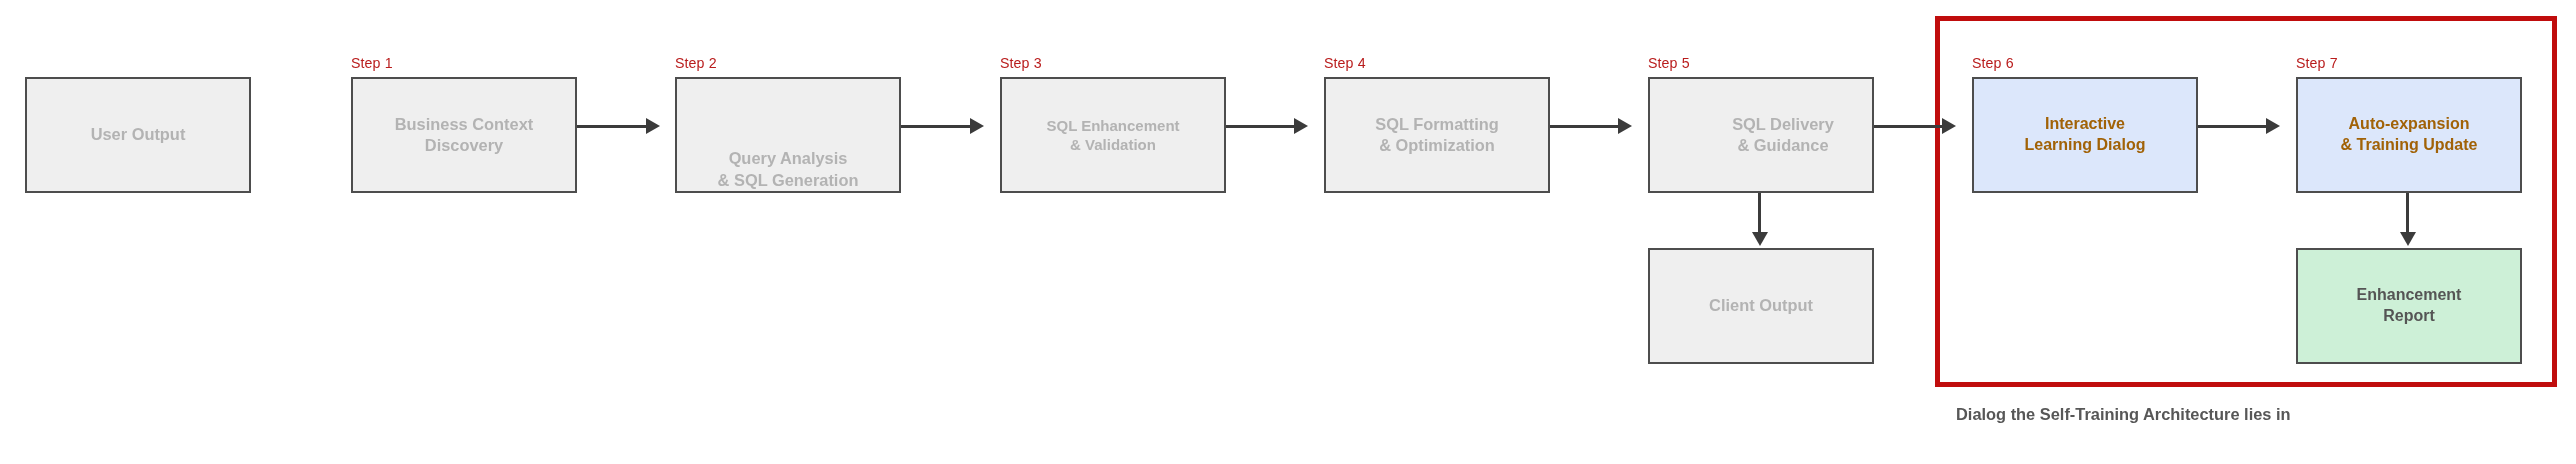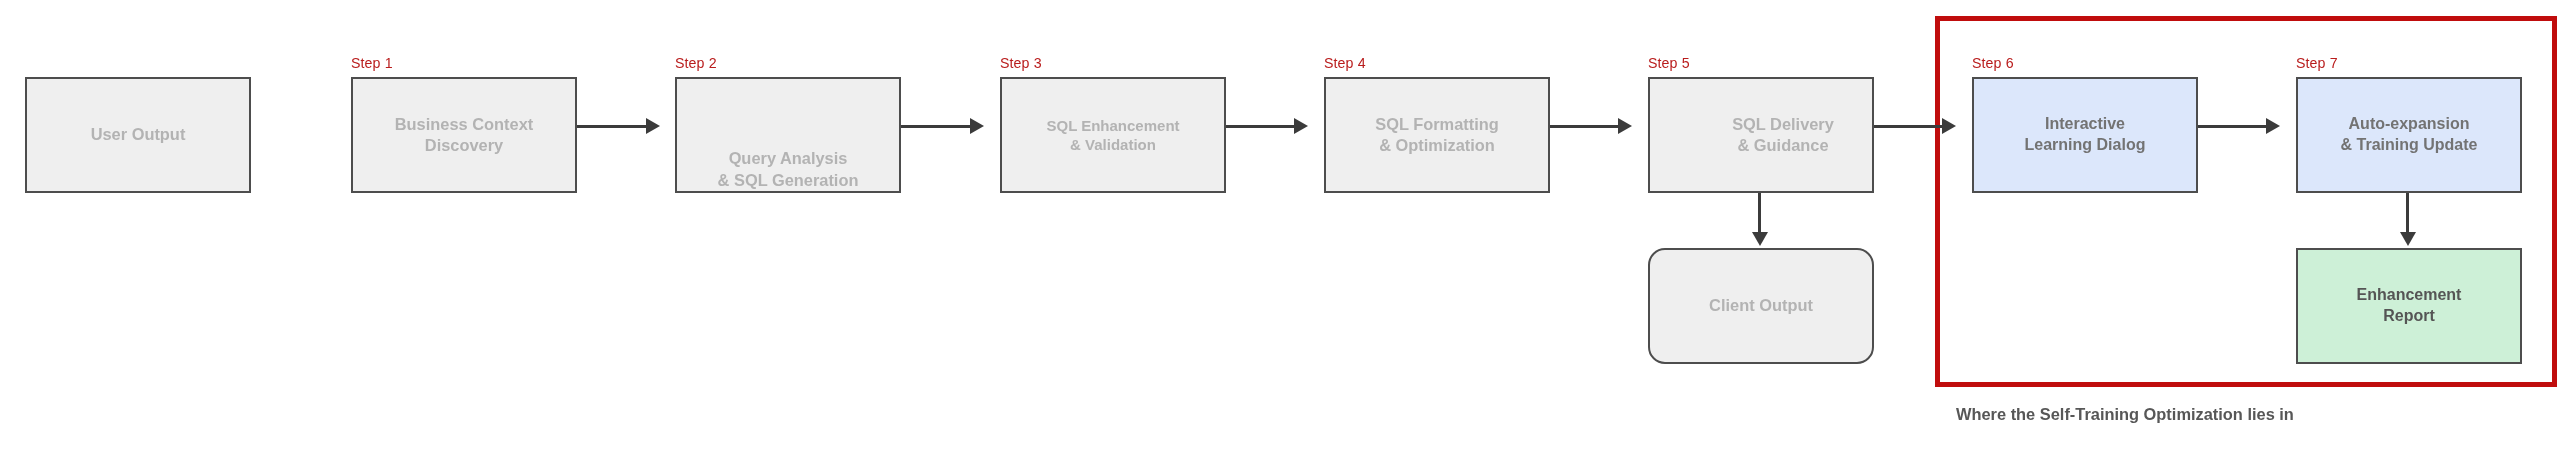--- a/index.html
+++ b/index.html
@@ -3,21 +3,21 @@
 <meta charset="utf-8">
 <style>
   html,body{margin:0;padding:0;background:#ffffff;}
   body{font-family:"Liberation Sans","DejaVu Sans",sans-serif;}
   #canvas{position:relative;width:2576px;height:465px;background:#ffffff;overflow:hidden;}
 
   .node{position:absolute;box-sizing:border-box;border:2.2px solid #4d4d4d;
         display:flex;align-items:center;justify-content:center;text-align:center;
         font-weight:bold;line-height:1.30;}
   .node.gray{background:#efefef;color:#b3b3b3;}
-  .node.blue{background:#dce7fb;color:#737373;}
+  .node.blue{background:#dce7fb;color:#a16207;}
   .node.green{background:#cdf0d7;color:#555555;}
   .node .lbl{white-space:pre-line;}
 
   .steplabel{position:absolute;font-size:14.2px;font-weight:normal;color:#b91c1c;
              white-space:nowrap;letter-spacing:0.1px;}
 
   .conn{position:absolute;background:#3b3b3b;}
   .conn.h{height:2.7px;}
   .conn.v{width:2.7px;}
   .arrowhead{position:absolute;width:0;height:0;}
@@ -93,35 +93,35 @@
   <div class="node gray" style="left:1324px;top:77px;width:226px;height:116px;font-size:16.4px;">
     <span class="lbl">SQL Formatting
 &amp; Optimization</span>
   </div>
 
   <div class="node gray" style="left:1648px;top:77px;width:226px;height:116px;font-size:16.4px;padding-left:44px;">
     <span class="lbl">SQL Delivery
 &amp; Guidance</span>
   </div>
 
-  <div class="node gray" style="left:1648px;top:248px;width:226px;height:116px;font-size:16.4px;border-radius:17px;">
+  <div class="node gray" style="left:1648px;top:248px;width:226px;height:116px;font-size:16.4px;">
     <span class="lbl">Client Output</span>
   </div>
 
   <div class="node blue" style="left:1972px;top:77px;width:226px;height:116px;font-size:16px;">
     <span class="lbl">Interactive
 Learning Dialog</span>
   </div>
 
   <div class="node green" style="left:2296px;top:248px;width:226px;height:116px;font-size:16px;">
     <span class="lbl">Enhancement
 Report</span>
   </div>
 
   <div class="node blue" style="left:2296px;top:77px;width:226px;height:116px;font-size:16px;">
     <span class="lbl">Auto-expansion
 &amp; Training Update</span>
   </div>
 
-  <div id="caption" style="left:1956px;top:405px;">Where the Self-Training Optimization lies in</div>
+  <div id="caption" style="left:1956px;top:405px;">Dialog the Self-Training Architecture lies in</div>
 
 </div>
 
 
 </body></html>

